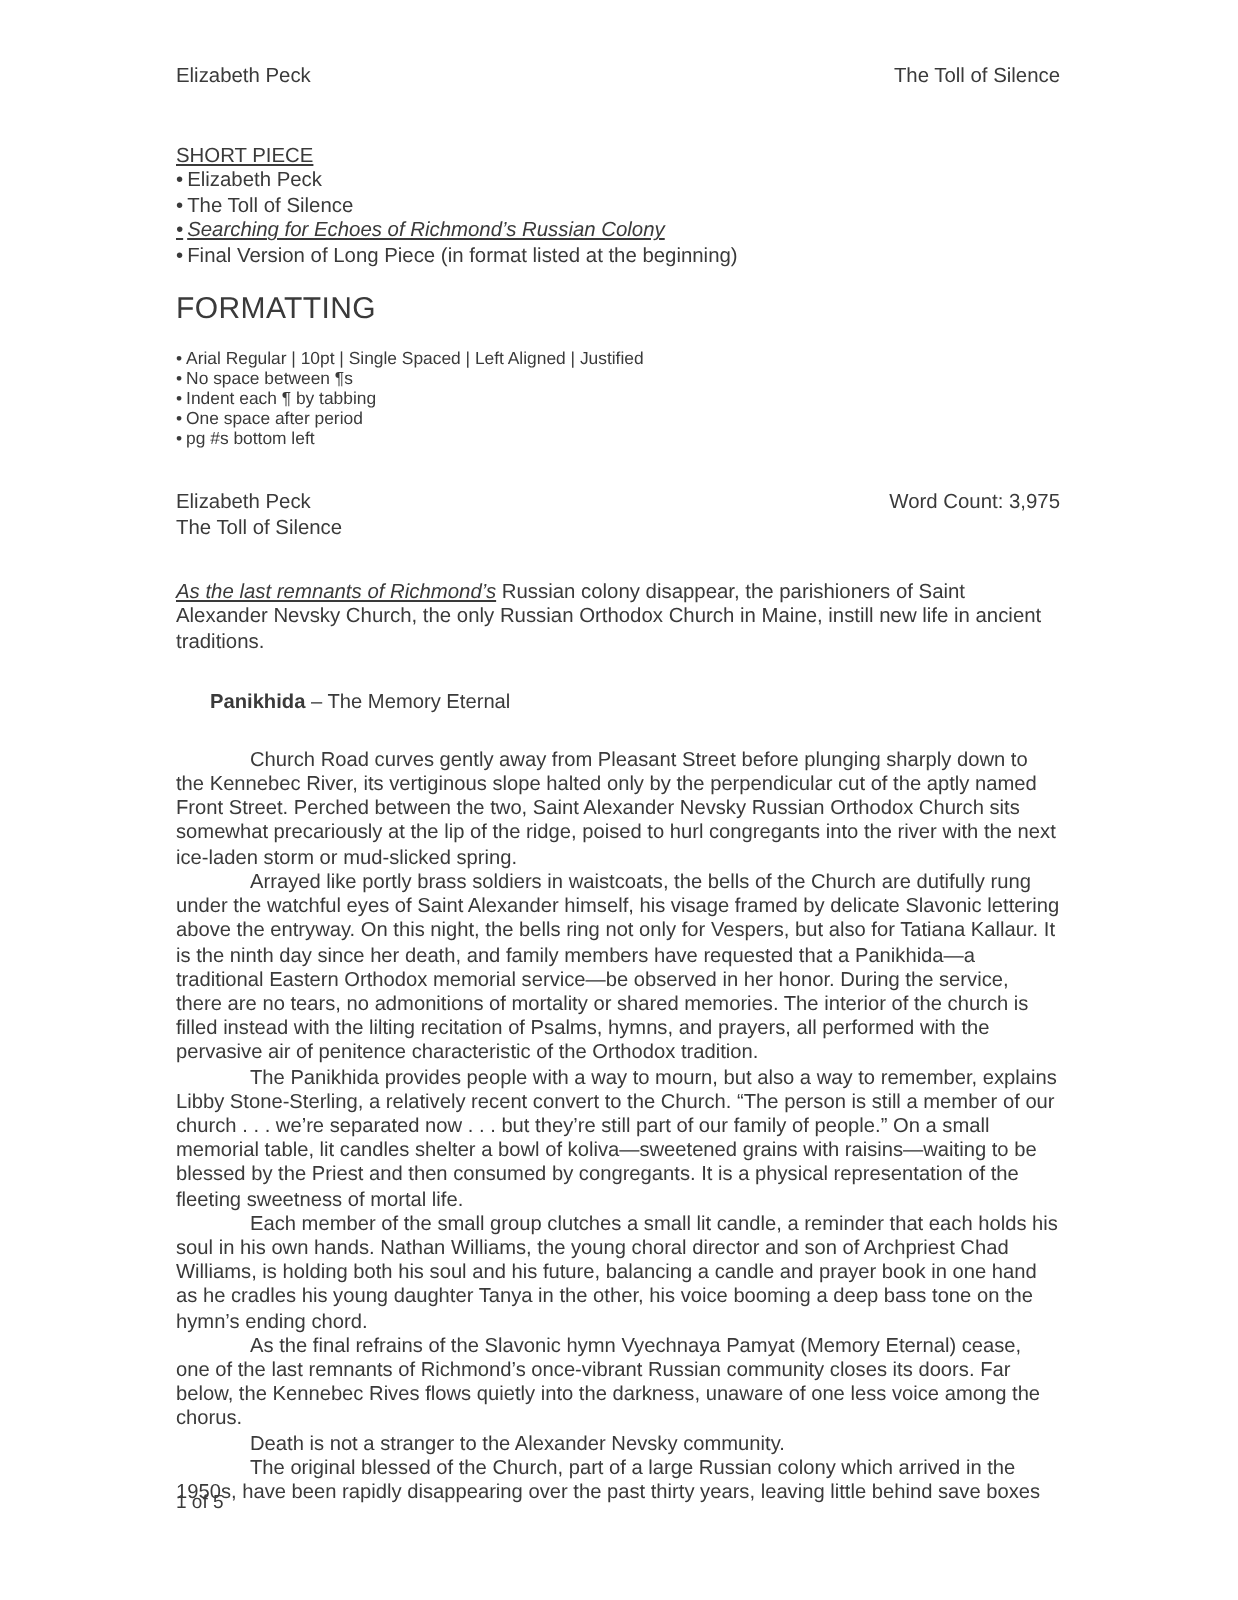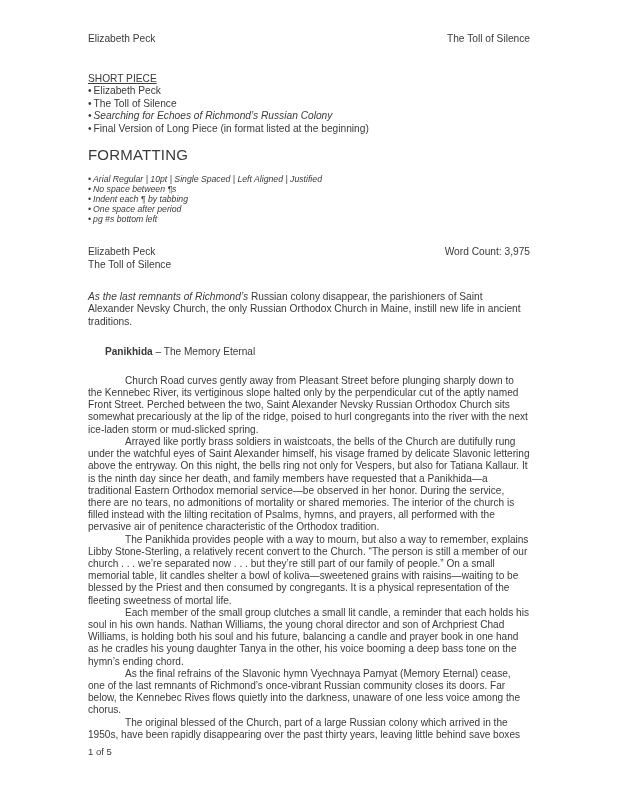--- a/index.html
+++ b/index.html
@@ -13,24 +13,24 @@
     padding:32px 89px 0 88px;
     overflow:hidden;
   }
   .hdr{
     display:flex;justify-content:space-between;
     font-size:10.2px;line-height:13px;
   }
   .sec-title{font-size:10.2px;line-height:12.4px;margin-top:28px;text-decoration:underline;}
   .list .li{font-size:10.2px;line-height:12.4px;}
   .fmt-title{font-size:15px;line-height:18px;margin-top:11px;letter-spacing:.2px;}
-  .fmt-list{margin-top:11px;font-style:italic;}
+  .fmt-list{margin-top:11px;}
   .fmt-list .li{font-size:8.7px;line-height:9.9px;}
   .blt{margin-right:2px;}
-  .it{font-style:italic;}
+  .it{font-style:italic;text-decoration:underline;}
   .byline{display:flex;justify-content:space-between;margin-top:20px;font-size:10.2px;line-height:13px;}
   .logline{margin:20px 0 0 0;font-size:10.2px;line-height:12.7px;}
   .body-block{margin-top:17px;font-size:10.1px;line-height:12.2px;}
   .sec-head{margin:17px;}
   .sec-head .bold{font-weight:bold;}
   .bp{margin:0;text-indent:37px;text-align:left;}
   .footer{position:absolute;left:88px;top:746px;font-size:9.5px;line-height:12px;}
 </style>
 </head>
 <body>
@@ -70,19 +70,20 @@
   <p class="logline"><span class="it">As the last remnants of Richmond’s</span><span> Russian colony disappear, the parishioners of Saint Alexander Nevsky Church, the only Russian Orthodox Church in Maine, instill new life in ancient traditions.</span></p>
 
   <div class="body-block">
     <p class="sec-head"><span class="bold">Panikhida</span><span> – The Memory Eternal</span></p>
     <div>
         <p class="bp">Church Road curves gently away from Pleasant Street before plunging sharply down to the Kennebec River, its vertiginous slope halted only by the perpendicular cut of the aptly named Front Street. Perched between the two, Saint Alexander Nevsky Russian Orthodox Church sits somewhat precariously at the lip of the ridge, poised to hurl congregants into the river with the next ice-laden storm or mud-slicked spring.</p>
         <p class="bp">Arrayed like portly brass soldiers in waistcoats, the bells of the Church are dutifully rung under the watchful eyes of Saint Alexander himself, his visage framed by delicate Slavonic lettering above the entryway. On this night, the bells ring not only for Vespers, but also for Tatiana Kallaur. It is the ninth day since her death, and family members have requested that a Panikhida—a traditional Eastern Orthodox memorial service—be observed in her honor. During the service, there are no tears, no admonitions of mortality or shared memories. The interior of the church is filled instead with the lilting recitation of Psalms, hymns, and prayers, all performed with the pervasive air of penitence characteristic of the Orthodox tradition.</p>
         <p class="bp">The Panikhida provides people with a way to mourn, but also a way to remember, explains Libby Stone-Sterling, a relatively recent convert to the Church. “The person is still a member of our church . . . we’re separated now . . . but they’re still part of our family of people.” On a small memorial table, lit candles shelter a bowl of koliva—sweetened grains with raisins—waiting to be blessed by the Priest and then consumed by congregants. It is a physical representation of the fleeting sweetness of mortal life.</p>
         <p class="bp">Each member of the small group clutches a small lit candle, a reminder that each holds his soul in his own hands. Nathan Williams, the young choral director and son of Archpriest Chad Williams, is holding both his soul and his future, balancing a candle and prayer book in one hand as he cradles his young daughter Tanya in the other, his voice booming a deep bass tone on the hymn’s ending chord.</p>
         <p class="bp">As the final refrains of the Slavonic hymn Vyechnaya Pamyat (Memory Eternal) cease, one of the last remnants of Richmond’s once-vibrant Russian community closes its doors. Far below, the Kennebec Rives flows quietly into the darkness, unaware of one less voice among the chorus.</p>
+        <p class="bp">Death is not a stranger to the Alexander Nevsky community.</p>
         <p class="bp">The original blessed of the Church, part of a large Russian colony which arrived in the 1950s, have been rapidly disappearing over the past thirty years, leaving little behind save boxes</p>
       </div>
   </div>
 
   <div class="footer">1 of 5</div>
 
 </div>
 
 </body></html>

